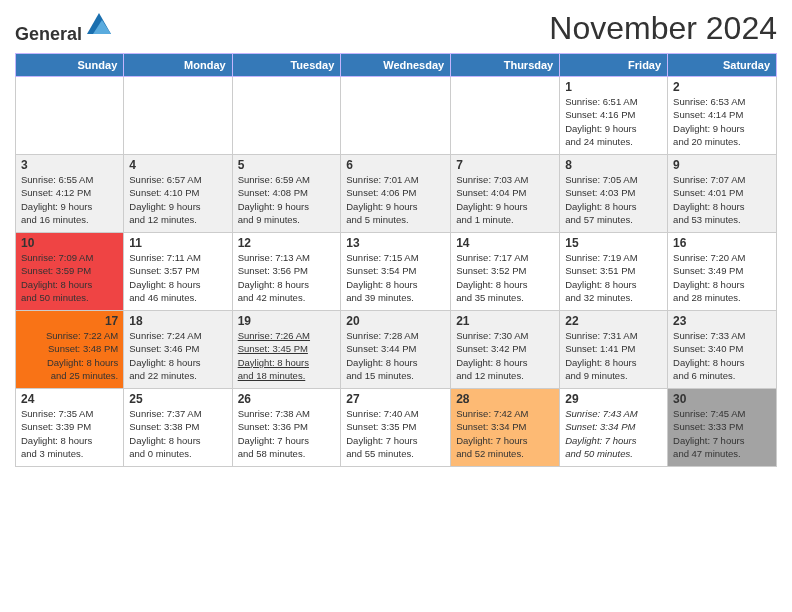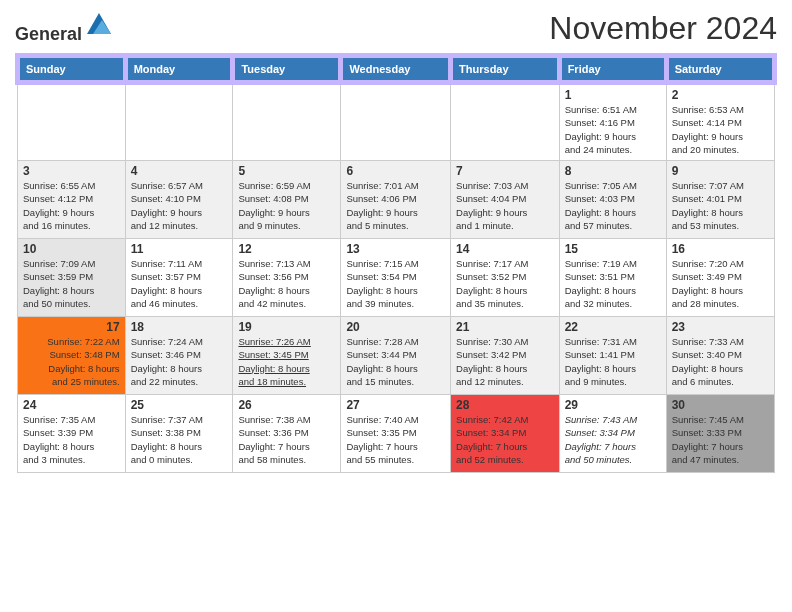--- a/index.html
+++ b/index.html
@@ -50,25 +50,25 @@
       color: #555;
     }
     .calendar {
       width: 100%;
       border-collapse: collapse;
       font-size: 10px;
     }
     .calendar th {
       background-color: #3579b8;
       color: #fff;
-      text-align: left;
+      text-align: right;
       padding: 5px 6px;
       font-size: 11px;
       font-weight: bold;
-      border: 5px solid #c4b5fd;
+      border: 1px solid #c4b5fd;
     }
     .calendar td {
       border: 1px solid #ccc;
       vertical-align: top;
       padding: 3px 5px;
       height: 78px;
       width: 113px;
       background: #fff;
     }
     .calendar tr:nth-child(even) td {
@@ -192,21 +192,21 @@
           </td>
           <td style="background: rgb(240, 240, 240);">
             <span class="day-number">9</span>
             <div class="day-info" style="white-space: pre-line;">Sunrise: 7:07 AM
 Sunset: 4:01 PM
 Daylight: 8 hours
 and 53 minutes.</div>
           </td>
         </tr>
         <tr>
-          <td style="background: #e5e5e5; margin-top: 40px;">
+          <td style="background: #ef4444; margin-top: 40px;">
             <span class="day-number">10</span>
             <div class="day-info" style="white-space: pre-line;">Sunrise: 7:09 AM
 Sunset: 3:59 PM
 Daylight: 8 hours
 and 50 minutes.</div>
           </td>
           <td style="background: rgb(255, 255, 255);">
             <span class="day-number">11</span>
             <div class="day-info" style="white-space: pre-line;">Sunrise: 7:11 AM
 Sunset: 3:57 PM
@@ -322,21 +322,21 @@
 Daylight: 7 hours
 and 58 minutes.</div>
           </td>
           <td style="background: rgb(255, 255, 255);">
             <span class="day-number">27</span>
             <div class="day-info" style="white-space: pre-line;">Sunrise: 7:40 AM
 Sunset: 3:35 PM
 Daylight: 7 hours
 and 55 minutes.</div>
           </td>
-          <td style="background: #ef4444;">
+          <td style="background: #fdba74;">
             <span class="day-number">28</span>
             <div class="day-info" style="white-space: pre-line;">Sunrise: 7:42 AM
 Sunset: 3:34 PM
 Daylight: 7 hours
 and 52 minutes.</div>
           </td>
           <td style="background: rgb(255, 255, 255);">
             <span class="day-number">29</span>
             <div class="day-info" style="white-space: pre-line; font-style: italic;">Sunrise: 7:43 AM
 Sunset: 3:34 PM

